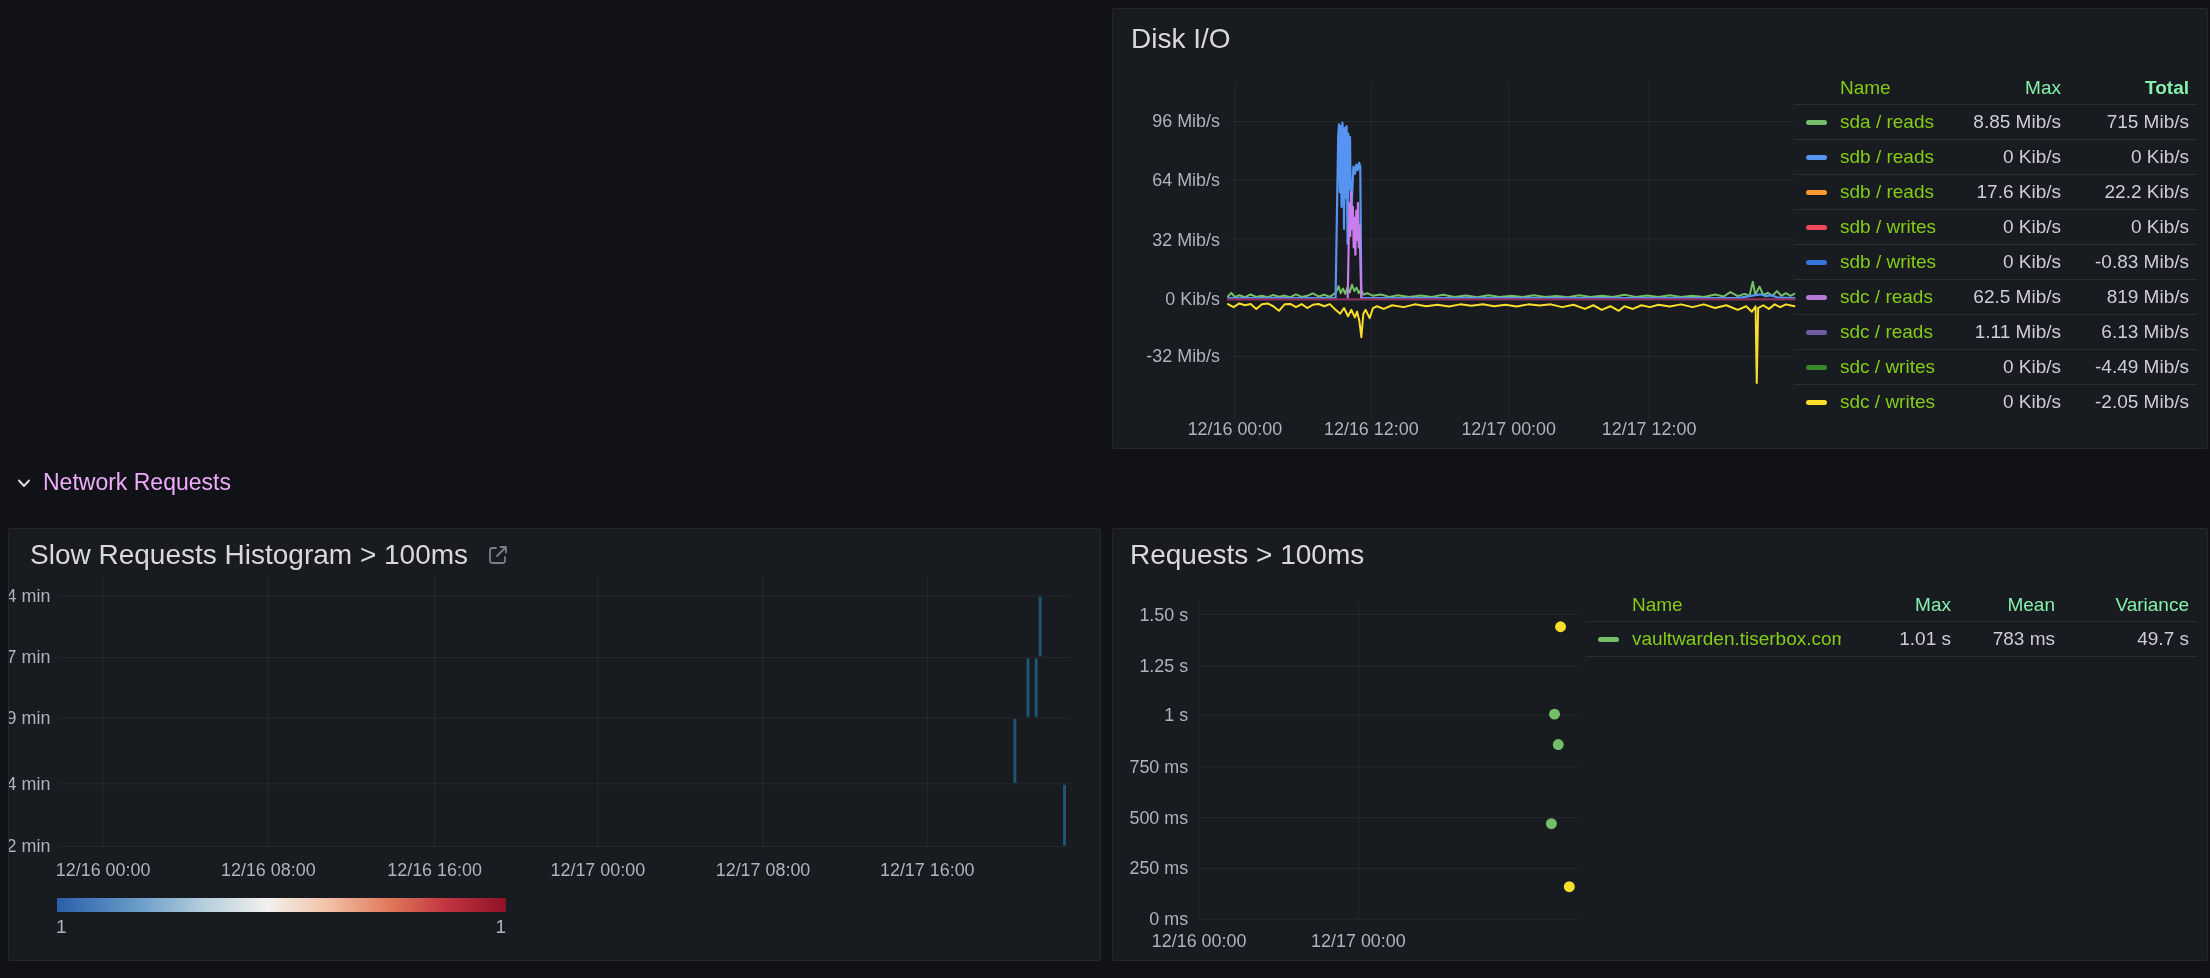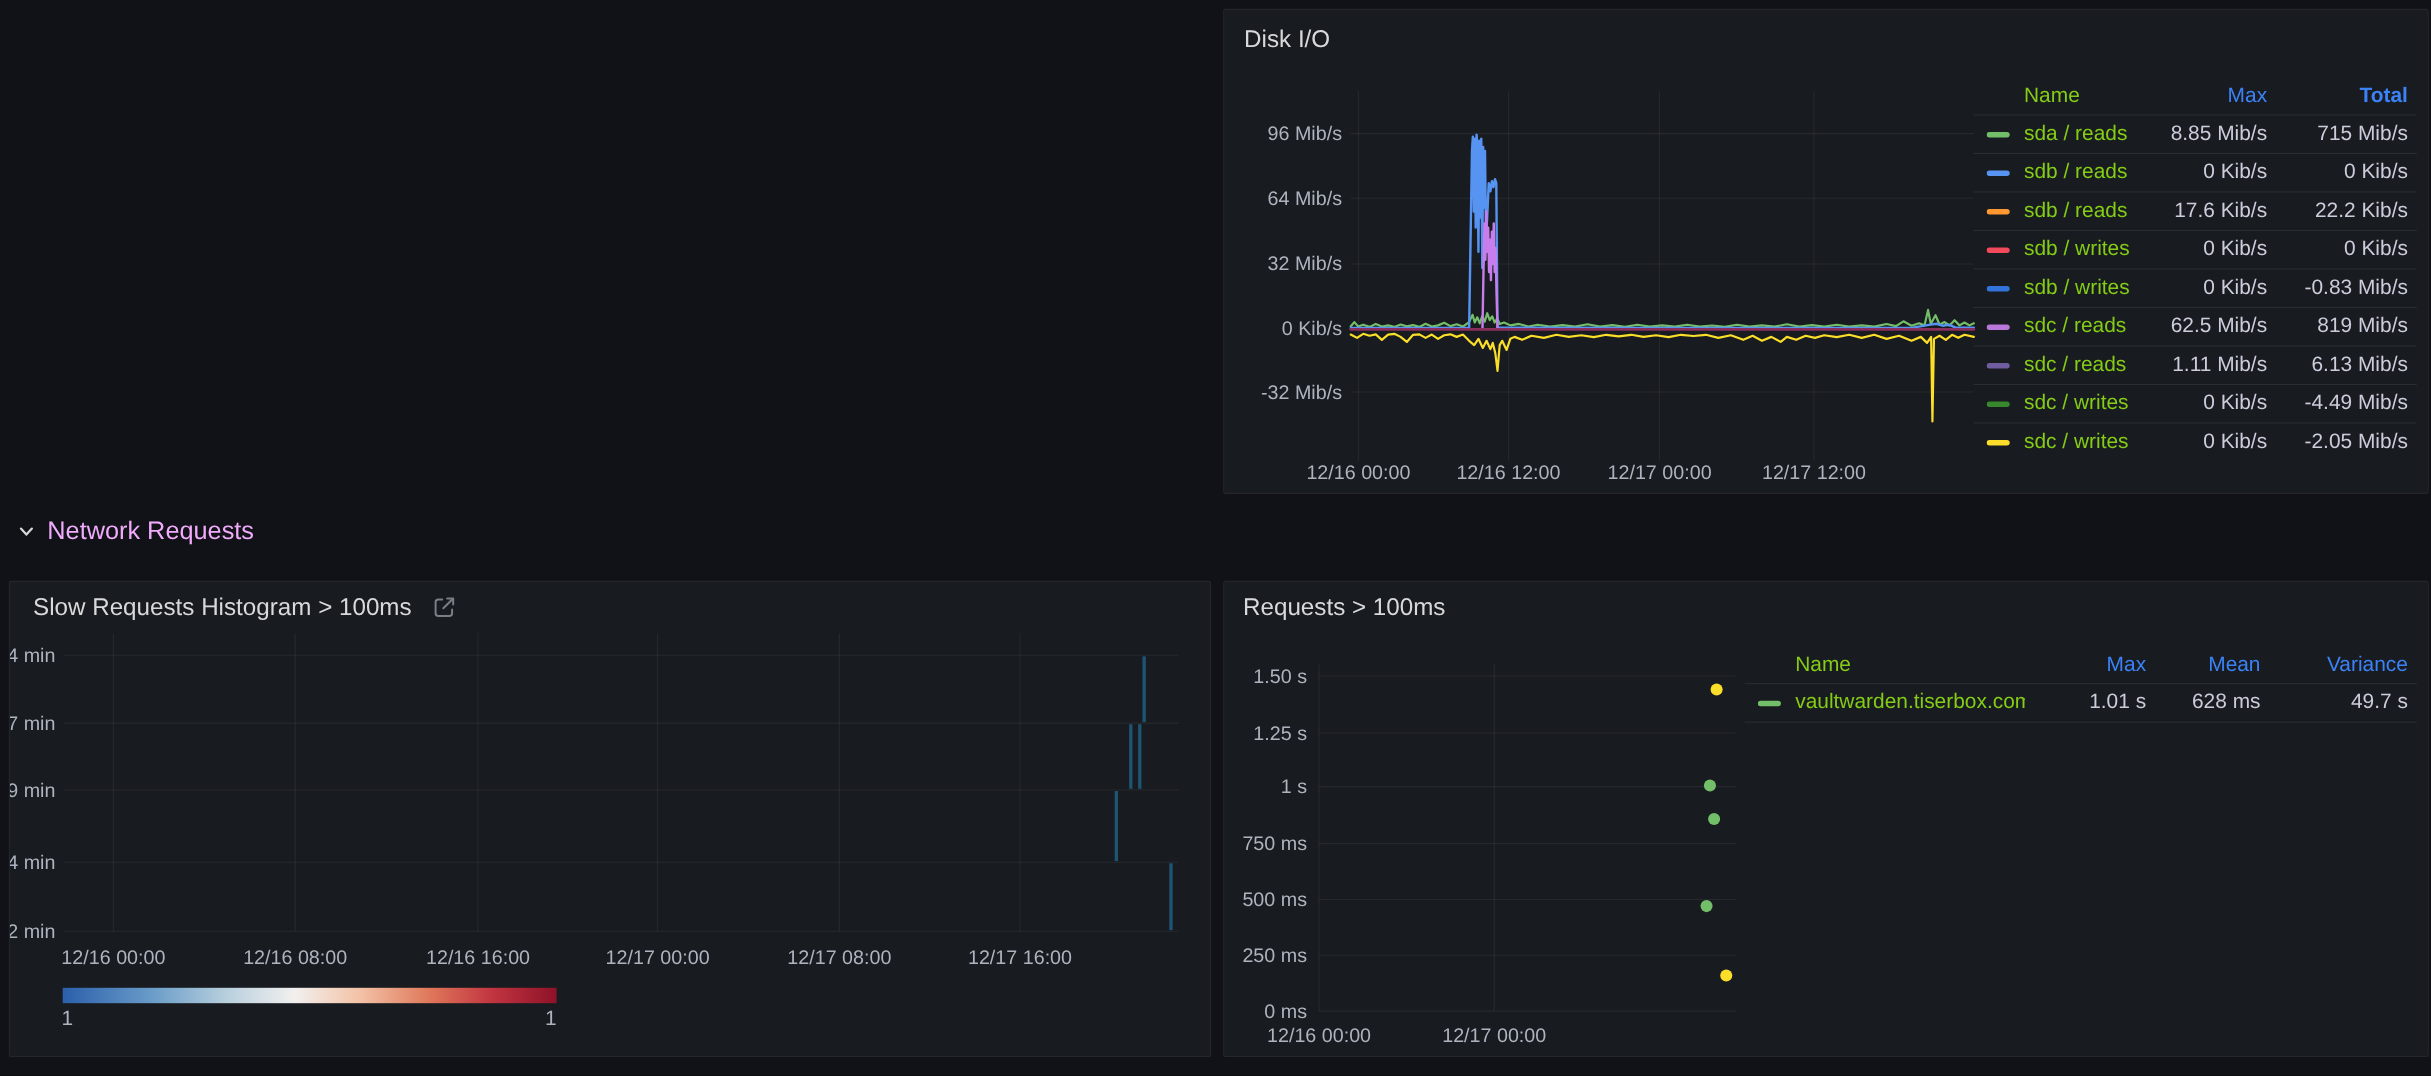--- a/index.html
+++ b/index.html
@@ -9,21 +9,21 @@
     -webkit-font-smoothing:antialiased;color:#CCCCDC;
   }
   .panel{
     position:absolute;background:#181b1f;border:1px solid #24262c;
     border-radius:2px;overflow:hidden;box-sizing:border-box;
   }
   #disk-panel{left:1112px;top:8px;width:1096px;height:441px;}
   #slow-panel{left:8px;top:528px;width:1093px;height:433px;}
   #req-panel{left:1112px;top:528px;width:1096px;height:433px;}
   .panel-title{
-    position:absolute;font-size:22px;font-weight:500;color:#d8d9da;
+    position:absolute;font-size:28px;font-weight:500;color:#d8d9da;
     white-space:nowrap;cursor:pointer;z-index:3;display:flex;align-items:center;gap:18px;
   }
   #disk-title{left:18px;top:14px;}
   #slow-title{left:21px;top:10px;}
   #req-title{left:17px;top:10px;}
   .chart-svg{position:absolute;left:0;top:0;width:100%;height:100%;z-index:1;}
   .section-header{
     position:absolute;left:14px;top:469px;display:flex;align-items:center;gap:9px;
     font-size:23px;font-weight:500;color:#f0abfc;cursor:pointer;
   }
@@ -31,21 +31,21 @@
   #disk-legend{left:681px;top:63px;width:403px;}
   #req-legend{left:473px;top:60px;width:611px;}
   .lg-row{display:flex;align-items:center;height:35px;border-top:1px solid #2a2d33;
     padding-left:12px;padding-right:8px;box-sizing:border-box;cursor:pointer;}
   .lg-head{display:flex;align-items:center;height:32px;color:#6e9fff;
     padding-left:12px;padding-right:8px;box-sizing:border-box;}
   .lg-head .c-name{padding-left:34px;}
   .c-name{flex:1;display:flex;align-items:center;min-width:0;white-space:nowrap;
     overflow:hidden;color:#84cc16;}
   .c-val{text-align:right;color:#ccccdc;white-space:nowrap;}
-  .lg-head .c-val{color:#3b82f6;cursor:pointer;}
+  .lg-head .c-val{color:#86efac;cursor:pointer;}
   .pill{display:inline-block;width:21px;height:5px;border-radius:4px;margin-right:13px;flex:none;}
   #grad-bar{position:absolute;left:48px;top:369px;width:449px;height:14px;z-index:2;
     background:linear-gradient(to right,#2b5fab 0%,#699cc8 18%,#b7cfdd 33%,#f2f0ee 47%,
       #f3c3a8 60%,#e0795b 74%,#c13440 87%,#8e1228 100%);}
   .grad-label{position:absolute;top:387px;font-size:19px;color:#aeb4bf;z-index:2;}
   #grad-min{left:47px;}
   #grad-max{left:460px;width:37px;text-align:right;}
   .icon-ext{opacity:.75;cursor:pointer;}
 </style>
 </head>
@@ -248,20 +248,20 @@
           <div class="c-val" style="width: 110px;">Max</div>
           <div class="c-val" style="width: 104px;">Mean</div>
           <div class="c-val" style="width: 134px;">Variance</div>
         </div>
         <div class="lg-row rb">
           <div class="c-name">
             <span class="pill" style="background: rgb(115, 191, 105);"></span>
             <span>vaultwarden.tiserbox.com</span>
           </div>
           <div class="c-val" style="width: 110px;">1.01 s</div>
-          <div class="c-val" style="width: 104px;">628 ms</div>
+          <div class="c-val" style="width: 104px;">783 ms</div>
           <div class="c-val" style="width: 134px;">49.7 s</div>
         </div>
         <div style="border-top: 1px solid rgb(42, 45, 51);"></div>
       </div>
   </div>
 
 </div>
 
 </body></html>

